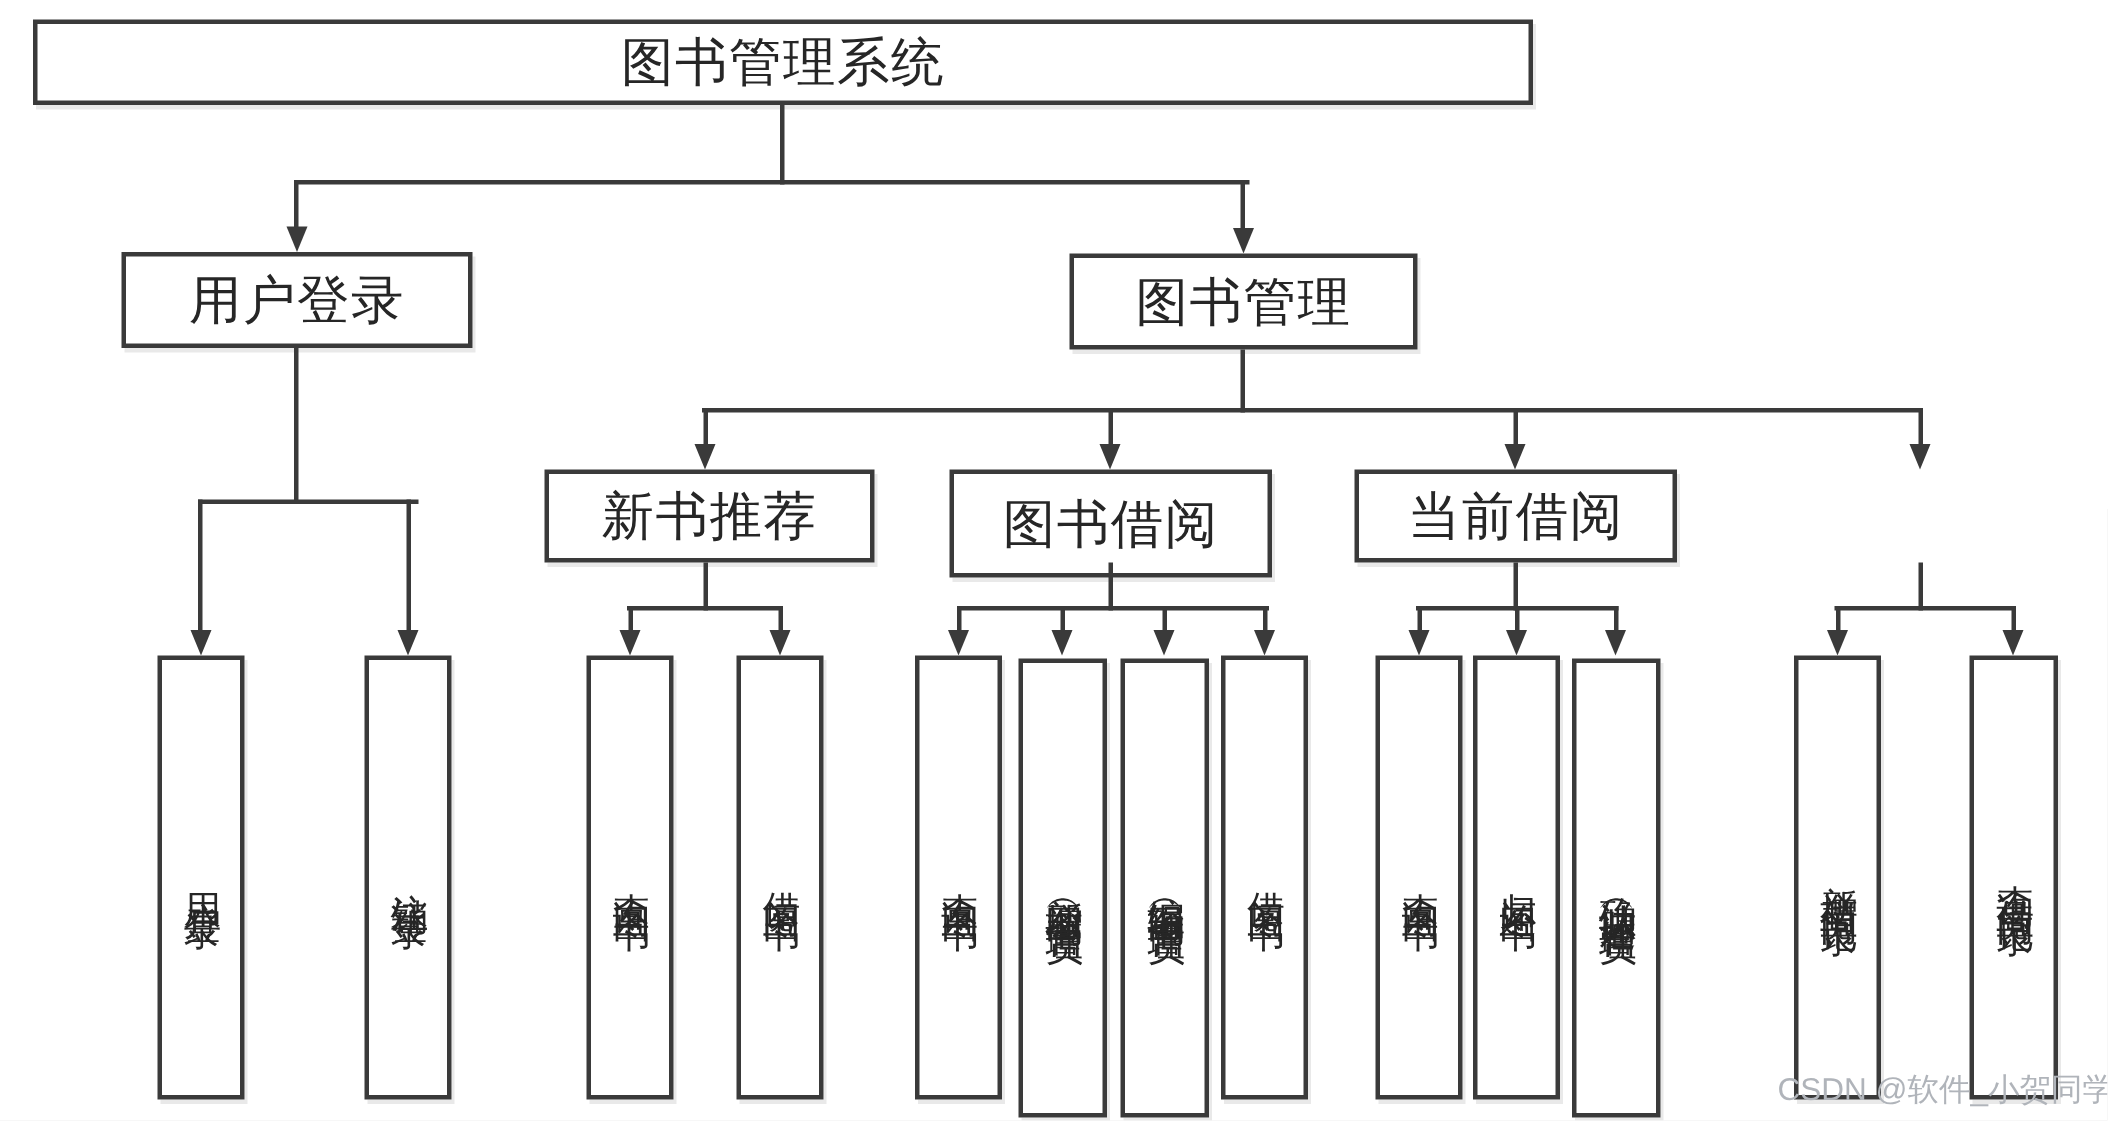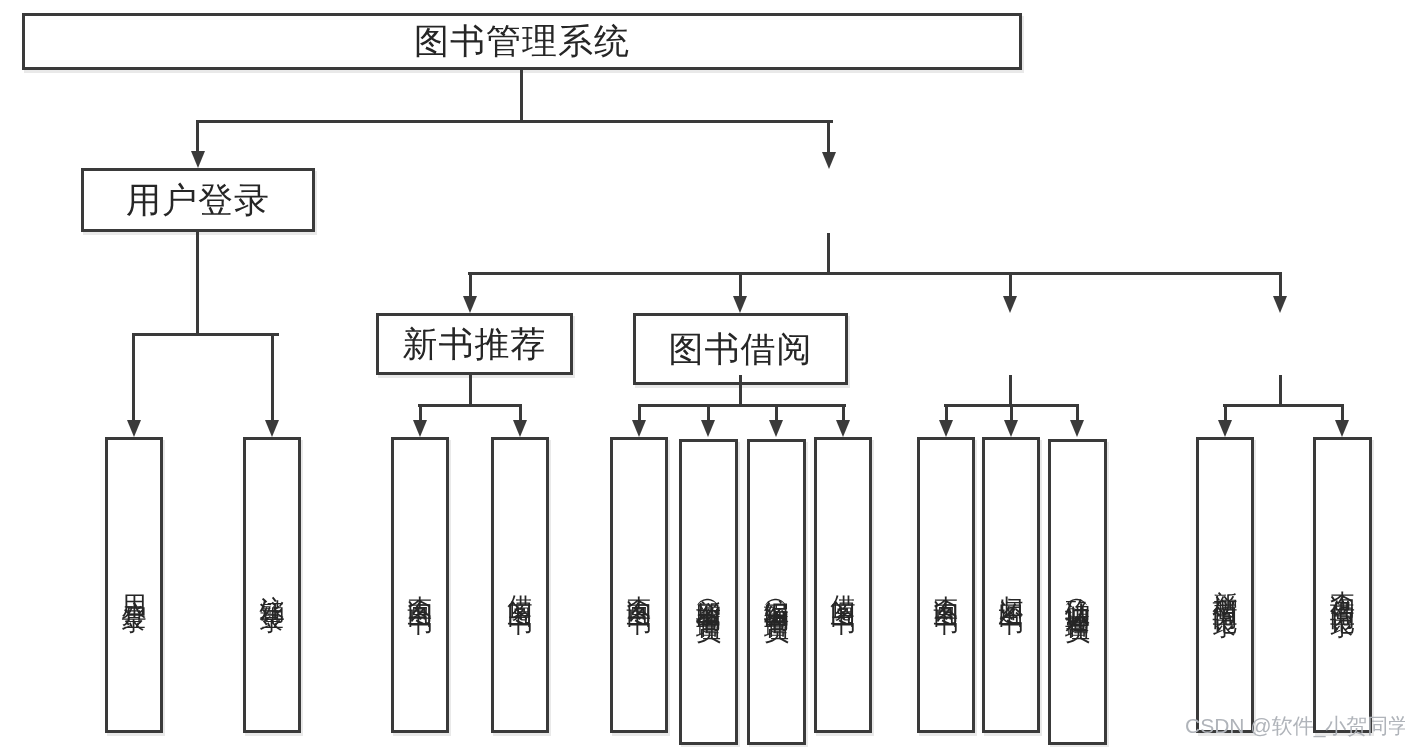--- a/index.html
+++ b/index.html
@@ -65,44 +65,50 @@
   <div class="vline" style="left:520px;top:70px;height:53px;"></div>
   <div class="hline" style="left:196px;top:120px;width:637px;"></div>
   <div class="vline" style="left:196px;top:120px;height:32px;"></div>
   <div class="arrowhead" style="left:191px;top:151px;"></div>
   <div class="vline" style="left:827px;top:120px;height:33px;"></div>
   <div class="arrowhead" style="left:822px;top:152px;"></div>
 
   <div class="box hbox" style="left:81px;top:168px;width:234px;height:64px;">
     <span>用户登录</span>
   </div>
+  <div class="box hbox" style="left:713px;top:169px;width:232px;height:64px;">
+    <span>图书管理</span>
+  </div>
 
   <div class="vline" style="left:196px;top:232px;height:104px;"></div>
   <div class="hline" style="left:132px;top:333px;width:147px;"></div>
   <div class="vline" style="left:132px;top:333px;height:88px;"></div>
   <div class="arrowhead" style="left:127px;top:420px;"></div>
   <div class="vline" style="left:271px;top:333px;height:88px;"></div>
   <div class="arrowhead" style="left:265px;top:420px;"></div>
 
   <div class="vline" style="left:827px;top:233px;height:42px;"></div>
   <div class="hline" style="left:468px;top:272px;width:814px;"></div>
   <div class="vline" style="left:469px;top:272px;height:26px;"></div>
   <div class="arrowhead" style="left:463px;top:296px;"></div>
   <div class="vline" style="left:739px;top:272px;height:26px;"></div>
   <div class="arrowhead" style="left:733px;top:296px;"></div>
   <div class="vline" style="left:1009px;top:272px;height:26px;"></div>
   <div class="arrowhead" style="left:1003px;top:296px;"></div>
   <div class="vline" style="left:1279px;top:272px;height:26px;"></div>
   <div class="arrowhead" style="left:1273px;top:296px;"></div>
 
-  <div class="box hbox" style="left:376px;top:313px;width:197px;height:62px;">
+  <div class="box hbox" style="left:363px;top:313px;width:220px;height:62px;">
     <span>新书推荐</span>
   </div>
   <div class="box hbox" style="left:633px;top:313px;width:215px;height:72px;">
     <span>图书借阅</span>
+  </div>
+  <div class="box hbox" style="left:903px;top:313px;width:215px;height:62px;">
+    <span>当前借阅</span>
   </div>
 
   <div class="vline" style="left:469px;top:375px;height:32px;"></div>
   <div class="hline" style="left:418px;top:404px;width:104px;"></div>
   <div class="vline" style="left:419px;top:404px;height:17px;"></div>
   <div class="arrowhead" style="left:413px;top:420px;"></div>
   <div class="vline" style="left:519px;top:404px;height:17px;"></div>
   <div class="arrowhead" style="left:513px;top:420px;"></div>
 
   <div class="vline" style="left:739px;top:375px;height:32px;"></div>

